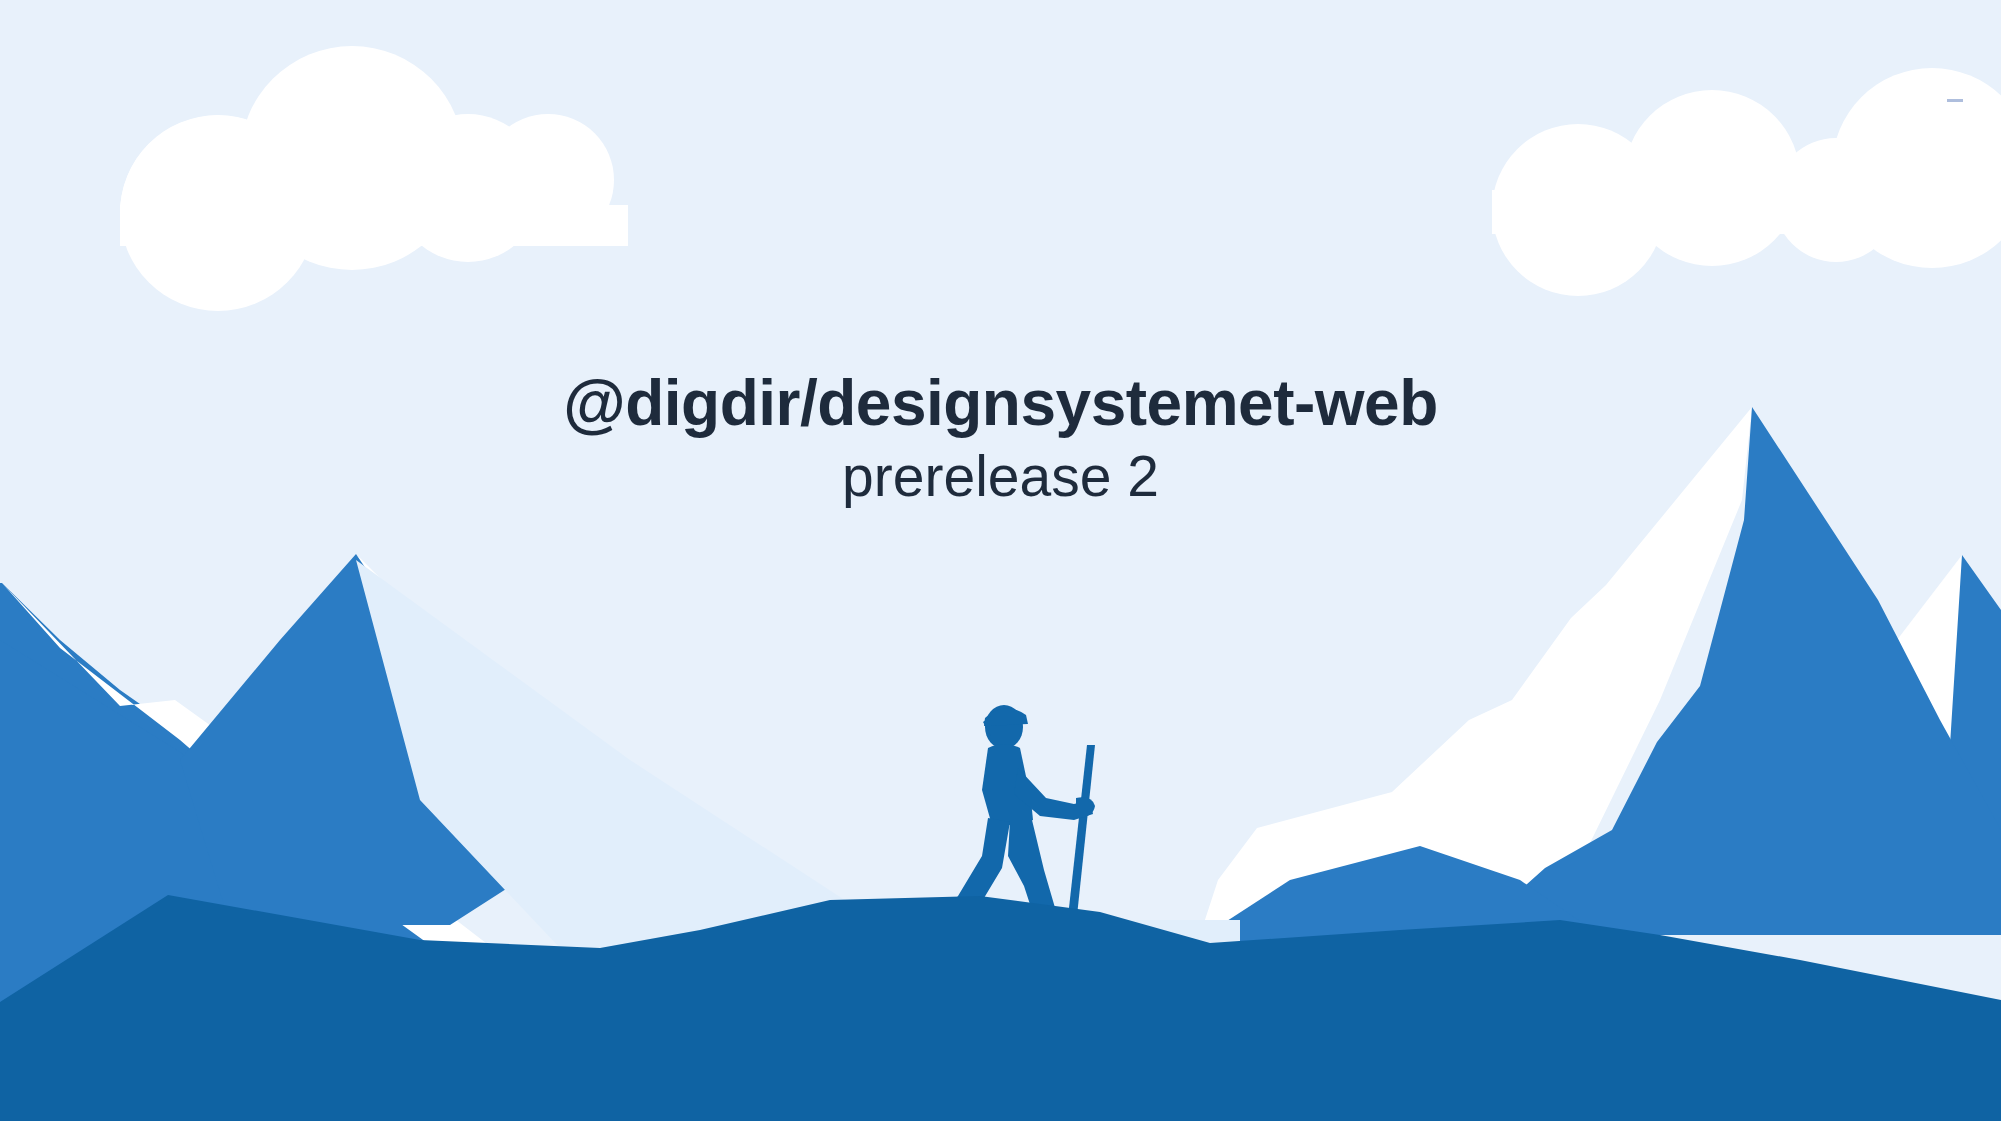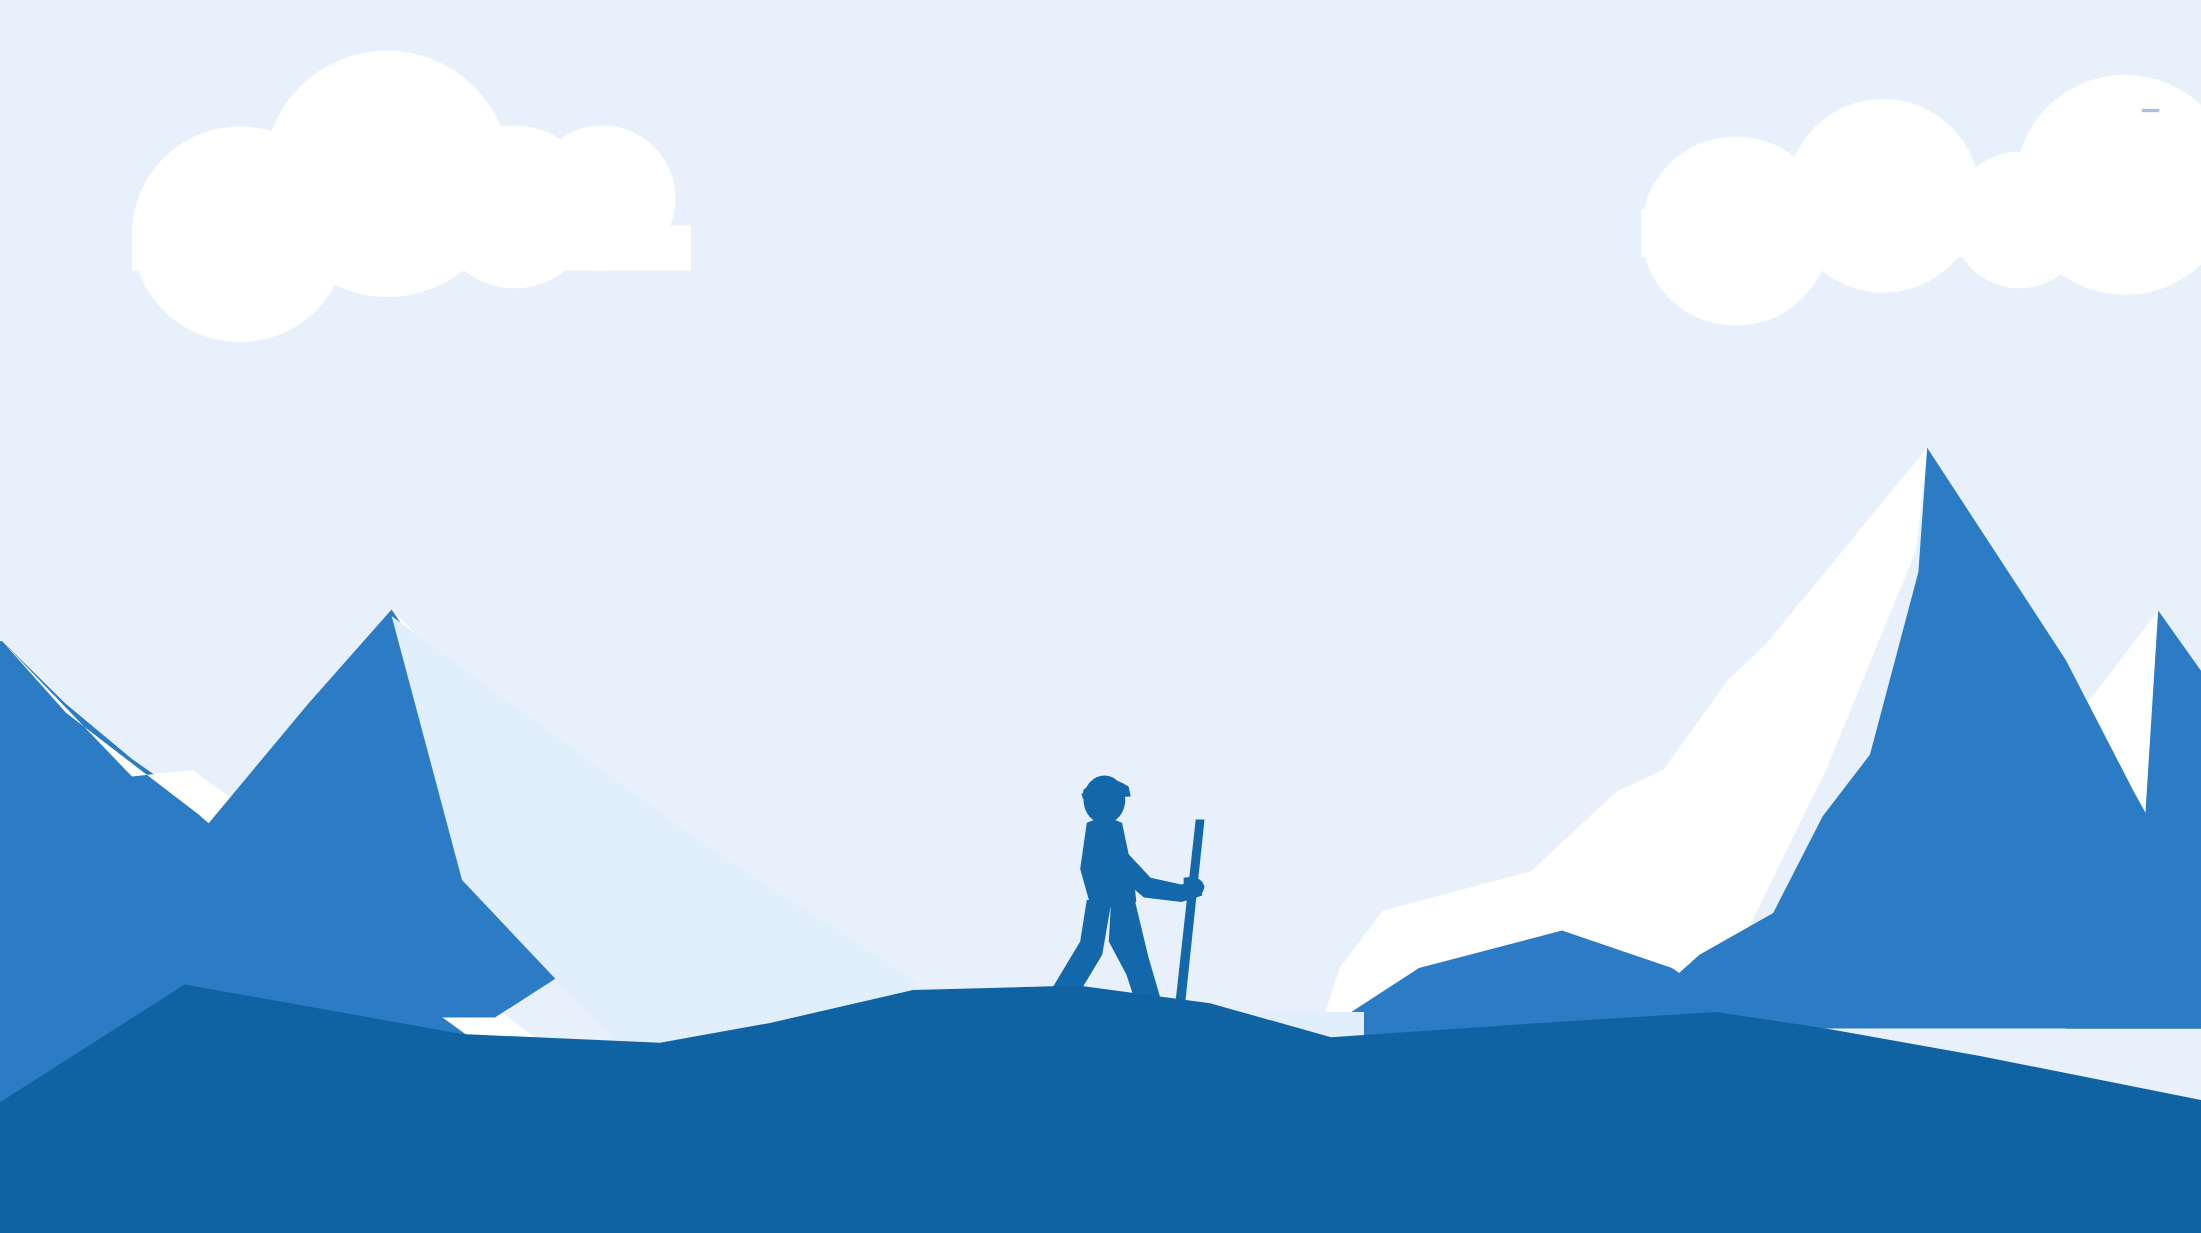--- a/index.html
+++ b/index.html
@@ -234,16 +234,20 @@
              L 1400 930
              L 1560 920
              L 1660 935
              L 1800 960
              L 2001 1000
              L 2001 1121
              L 0 1121 Z"></path>
 
   </svg>
 
+  <div id="title-block">
+    <div class="title-line-1">@digdir/designsystemet-web</div>
+    <div class="title-line-2">prerelease 2</div>
+  </div>
 
   <div class="corner-mark"></div>
 
 </div>
 
 </body></html>

